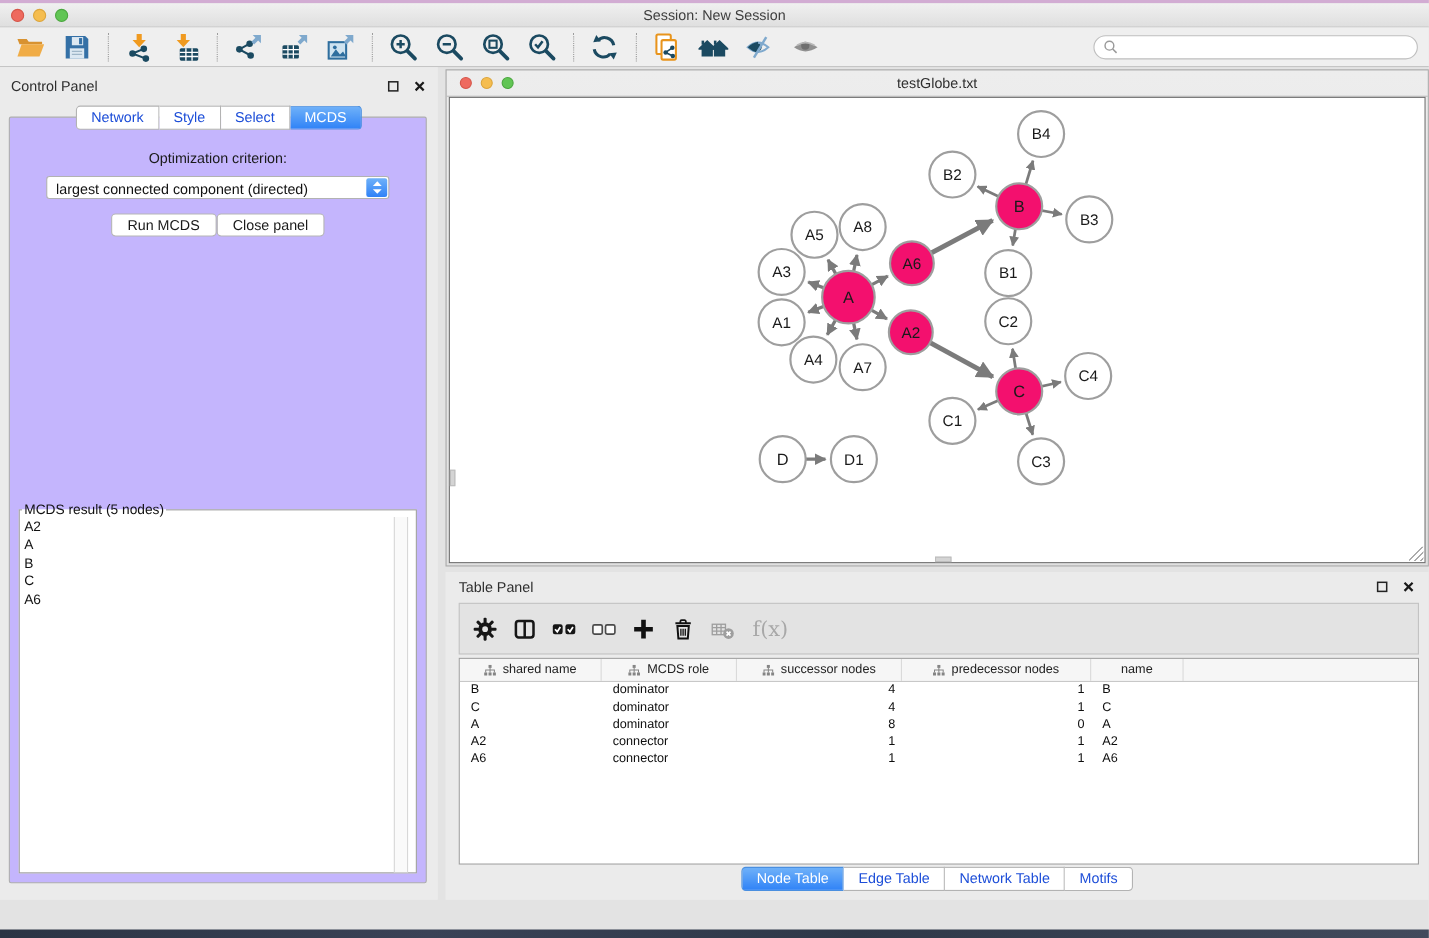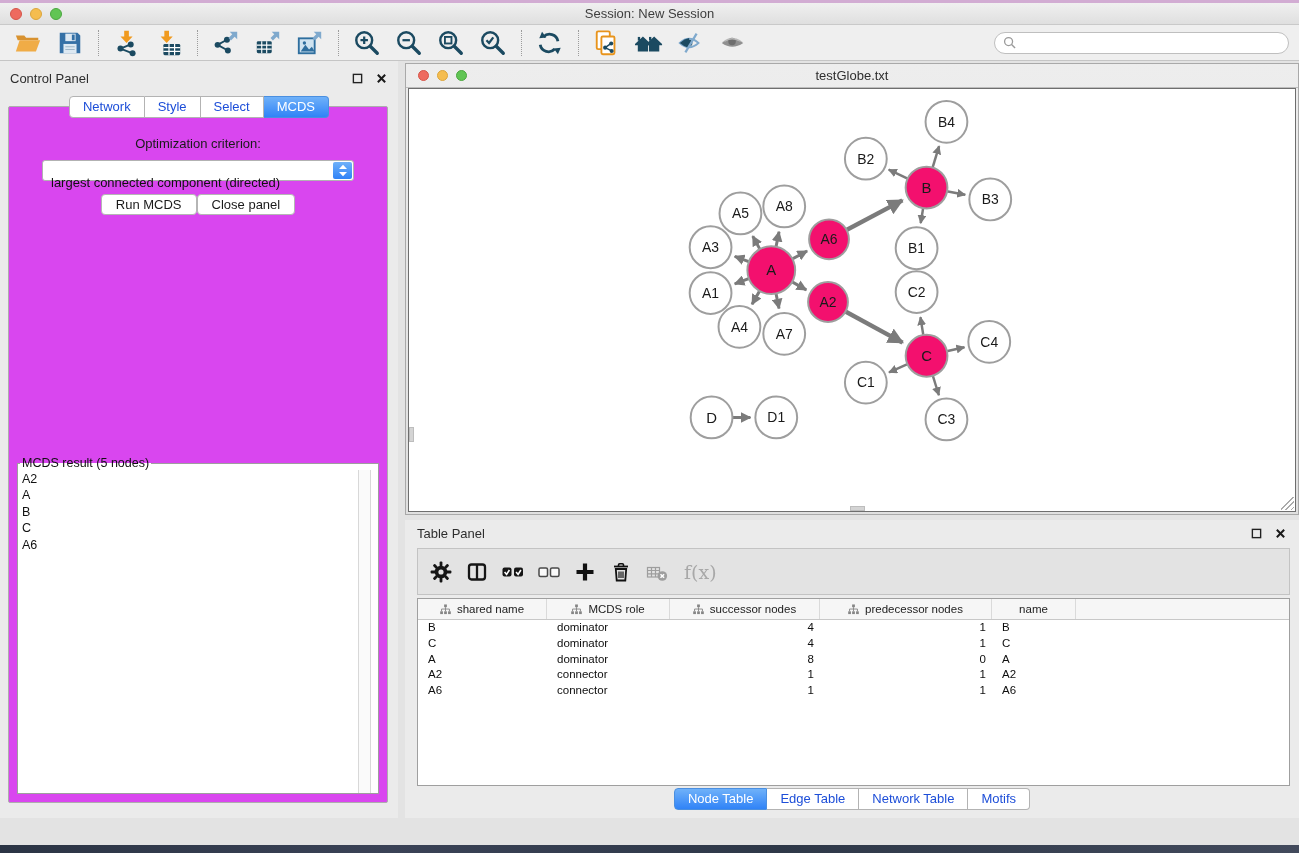--- a/index.html
+++ b/index.html
@@ -37,26 +37,26 @@
   .cp-header-title { position:absolute; left:10px; top:10px; font-size:13px; color:#2E2E2E; }
   .panel-sys { position:absolute; top:10px; display:flex; gap:10px; }
   .cp-sys { right:10px; }
   .sys-btn { width:14px; height:14px; display:flex; align-items:center; justify-content:center; }
   .cp-tabs { position:absolute; top:35px; left:0; right:0; display:flex; justify-content:center; z-index:2; }
   .seg { background:#FFF; border:1px solid #B3B3B3; border-left:none; font-size:13px; color:#1d4ed8;
     padding:2px 13px 3px; cursor:default; }
   .seg:first-child { border-left:1px solid #B3B3B3; border-radius:4px 0 0 4px; }
   .seg:last-child { border-radius:0 4px 4px 0; }
   .seg.active { background:linear-gradient(#6FB1F9,#3083F7); border-color:#4A8FE0; color:#FFF; }
-  .cp-body { position:absolute; left:8px; right:10px; top:45px; bottom:15px; background:#d946ef;
+  .cp-body { position:absolute; left:8px; right:10px; top:45px; bottom:15px; background:#c4b5fd;
     border:1px solid #ADADAD; border-radius:2px; }
   .opt-label { margin-top:29px; text-align:center; font-size:13px; color:#1A1A1A; }
   .select { position:relative; width:312px; height:21px; margin:9px auto 0; background:#FFF;
     border:1px solid #B2B2B2; border-radius:3px; }
-  .select .sel-text { position:absolute; left:8px; top:14px; font-size:13px; color:#111; white-space:nowrap; }
+  .select .sel-text { position:absolute; left:8px; top:3px; font-size:13px; color:#111; white-space:nowrap; }
   .select .stepper { position:absolute; right:1px; top:1px; bottom:1px; width:19px; border-radius:2px;
     background:linear-gradient(#6FB1F9,#2F82F7); display:flex; align-items:center; justify-content:center; }
   .btn-row { display:flex; justify-content:center; gap:0; margin-top:13px; }
   .push-btn { background:#FFF; border:1px solid #B5B5B5; border-radius:4px; font-size:13px; color:#1A1A1A;
     padding:2px 14px 3px; height:21px; font-family:"Liberation Sans",sans-serif; }
   .result-group { position:absolute; left:8px; right:8px; top:349px; bottom:8px;
     border:1px solid #9E9E9E; background:#FFF; }
   .result-group legend { font-size:12.5px; color:#111; padding:0 2px; margin-left:2px; background:transparent; }
   .result-list { list-style:none; padding:1px 0 0 4px; font-size:12.5px; color:#111; line-height:16.4px; }
   .vscroll { position:absolute; top:0; right:7px; bottom:0; width:13px; background:#FAFAFA;

